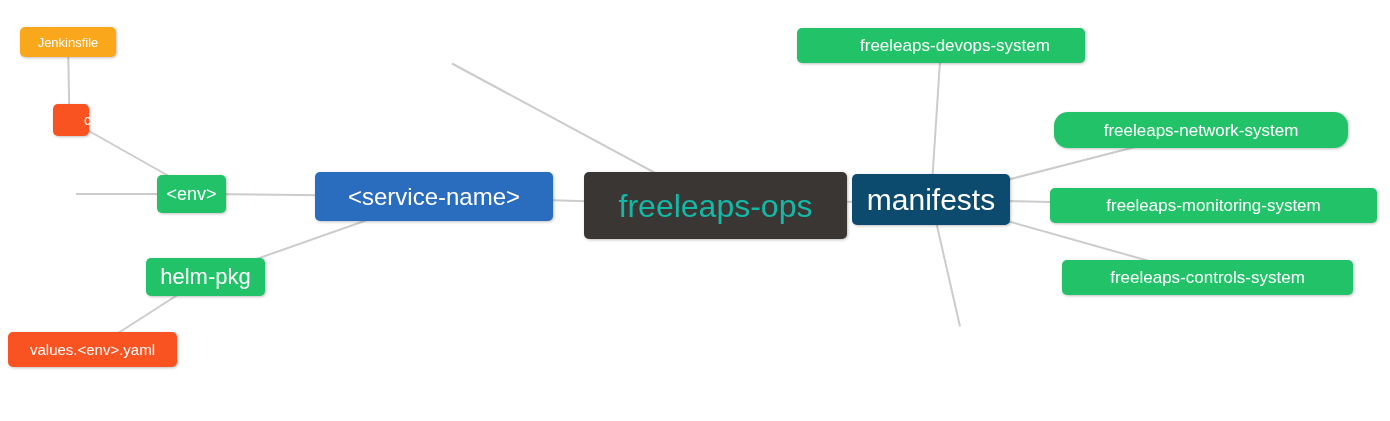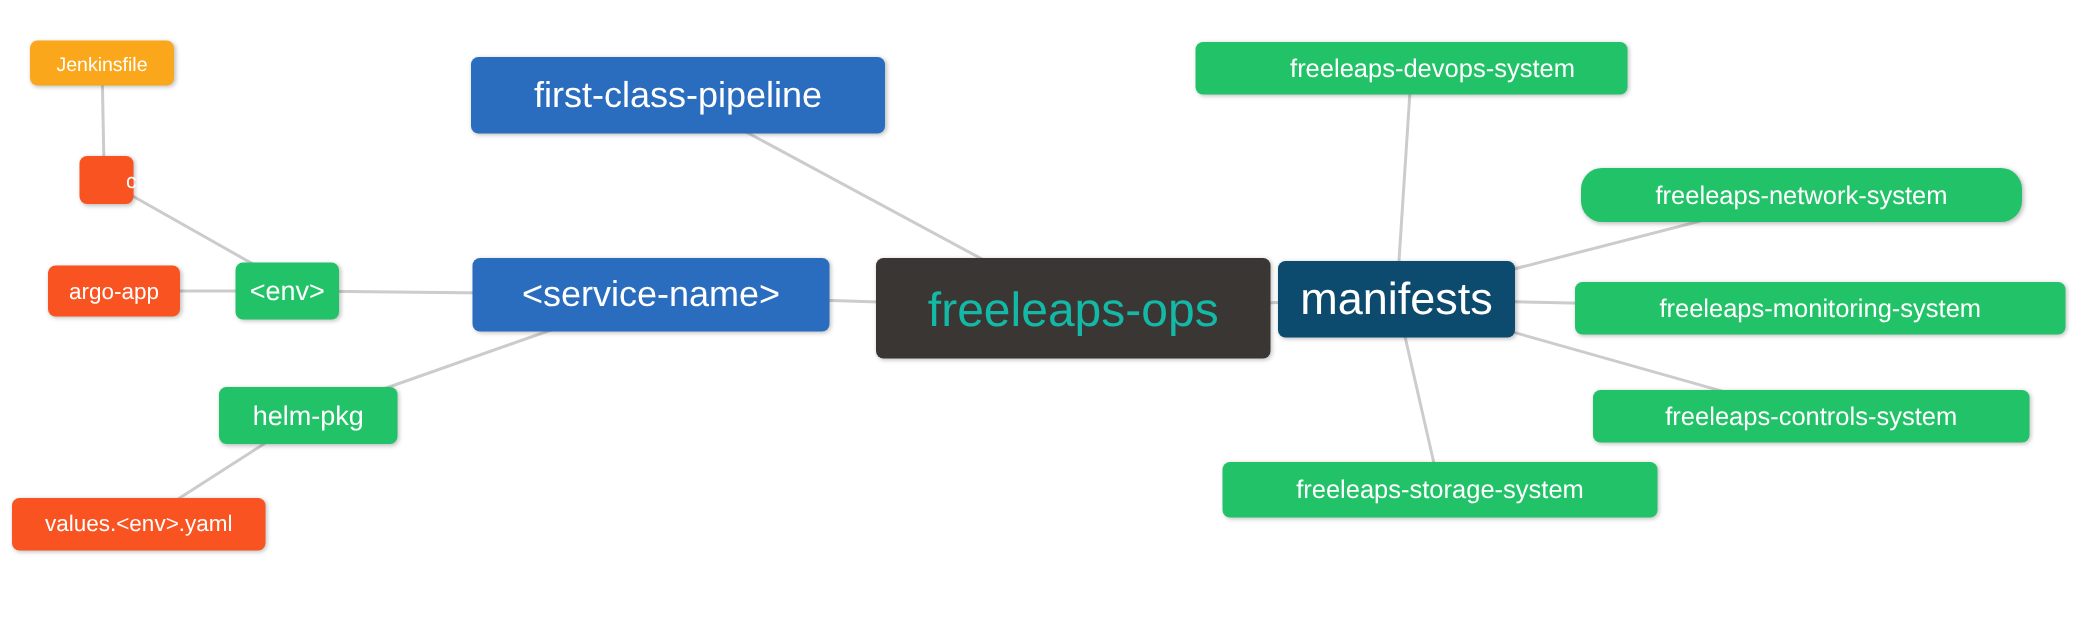--- a/index.html
+++ b/index.html
@@ -54,26 +54,23 @@
       <line x1="715.5" y1="205.5" x2="931" y2="199.5" stroke="#cccccc" stroke-width="2"></line>
       <line x1="931" y1="199.5" x2="941" y2="45.5" stroke="#cccccc" stroke-width="2"></line>
       <line x1="931" y1="199.5" x2="1201" y2="130" stroke="#cccccc" stroke-width="2"></line>
       <line x1="931" y1="199.5" x2="1213.5" y2="205.5" stroke="#cccccc" stroke-width="2"></line>
       <line x1="931" y1="199.5" x2="1207.5" y2="277.5" stroke="#cccccc" stroke-width="2"></line>
       <line x1="931" y1="199.5" x2="960" y2="326.5" stroke="#cccccc" stroke-width="2"></line>
     </svg>
 
 <div class="node" style="left: 20px; top: 27px; width: 96px; height: 30px; font-size: 13px; background: rgb(250, 167, 27); color: rgb(255, 255, 255);">Jenkinsfile</div>
     <div class="node" style="left: 53px; top: 104px; width: 33px; height: 32px; font-size: 14px; background: rgb(249, 83, 33); color: rgb(255, 255, 255); padding-left: 36px;">ci</div>
-    <div class="node" style="left: 32px; top: 177px; width: 88px; height: 34px; font-size: 15px; background: rgb(249, 83, 33); color: rgb(255, 255, 255);">argo-app</div>
     <div class="node" style="left: 157px; top: 175px; width: 69px; height: 38px; font-size: 18px; background: rgb(34, 195, 104); color: rgb(255, 255, 255);">&lt;env&gt;</div>
-    <div class="node" style="left: 146px; top: 258px; width: 119px; height: 38px; font-size: 18px; background: rgb(34, 195, 104); color: rgb(255, 255, 255);">helm-pkg</div>
+    <div class="node" style="left: 146px; top: 258px; width: 119px; height: 38px; font-size: 22px; background: rgb(34, 195, 104); color: rgb(255, 255, 255);">helm-pkg</div>
     <div class="node" style="left: 8px; top: 332px; width: 169px; height: 35px; font-size: 15px; background: rgb(249, 83, 33); color: rgb(255, 255, 255);">values.&lt;env&gt;.yaml</div>
-    <div class="node" style="left: 314px; top: 38px; width: 276px; height: 51px; font-size: 24px; background: rgb(42, 108, 189); color: rgb(255, 255, 255);">first-class-pipeline</div>
     <div class="node" style="left: 315px; top: 172px; width: 238px; height: 49px; font-size: 24px; background: rgb(42, 108, 189); color: rgb(255, 255, 255);">&lt;service-name&gt;</div>
     <div class="node" style="left: 584px; top: 172px; width: 263px; height: 67px; font-size: 32px; background: rgb(58, 54, 51); color: #14b8a6;">freeleaps-ops</div>
     <div class="node" style="left: 852px; top: 174px; width: 158px; height: 51px; font-size: 30px; background: #0c4a6e; color: rgb(255, 255, 255);">manifests</div>
     <div class="node" style="left: 797px; top: 28px; width: 288px; height: 35px; font-size: 17px; background: rgb(34, 195, 104); color: rgb(255, 255, 255); padding-left: 28px;">freeleaps-devops-system</div>
     <div class="node" style="left: 1054px; top: 112px; width: 294px; height: 36px; font-size: 17px; background: rgb(34, 195, 104); color: rgb(255, 255, 255); border-radius: 14px;">freeleaps-network-system</div>
     <div class="node" style="left: 1050px; top: 188px; width: 327px; height: 35px; font-size: 17px; background: rgb(34, 195, 104); color: rgb(255, 255, 255);">freeleaps-monitoring-system</div>
     <div class="node" style="left: 1062px; top: 260px; width: 291px; height: 35px; font-size: 17px; background: rgb(34, 195, 104); color: rgb(255, 255, 255);">freeleaps-controls-system</div>
-    <div class="node" style="left: 815px; top: 308px; width: 290px; height: 37px; font-size: 17px; background: rgb(34, 195, 104); color: rgb(255, 255, 255);">freeleaps-storage-system</div>
   </div>
 
 </body></html>

